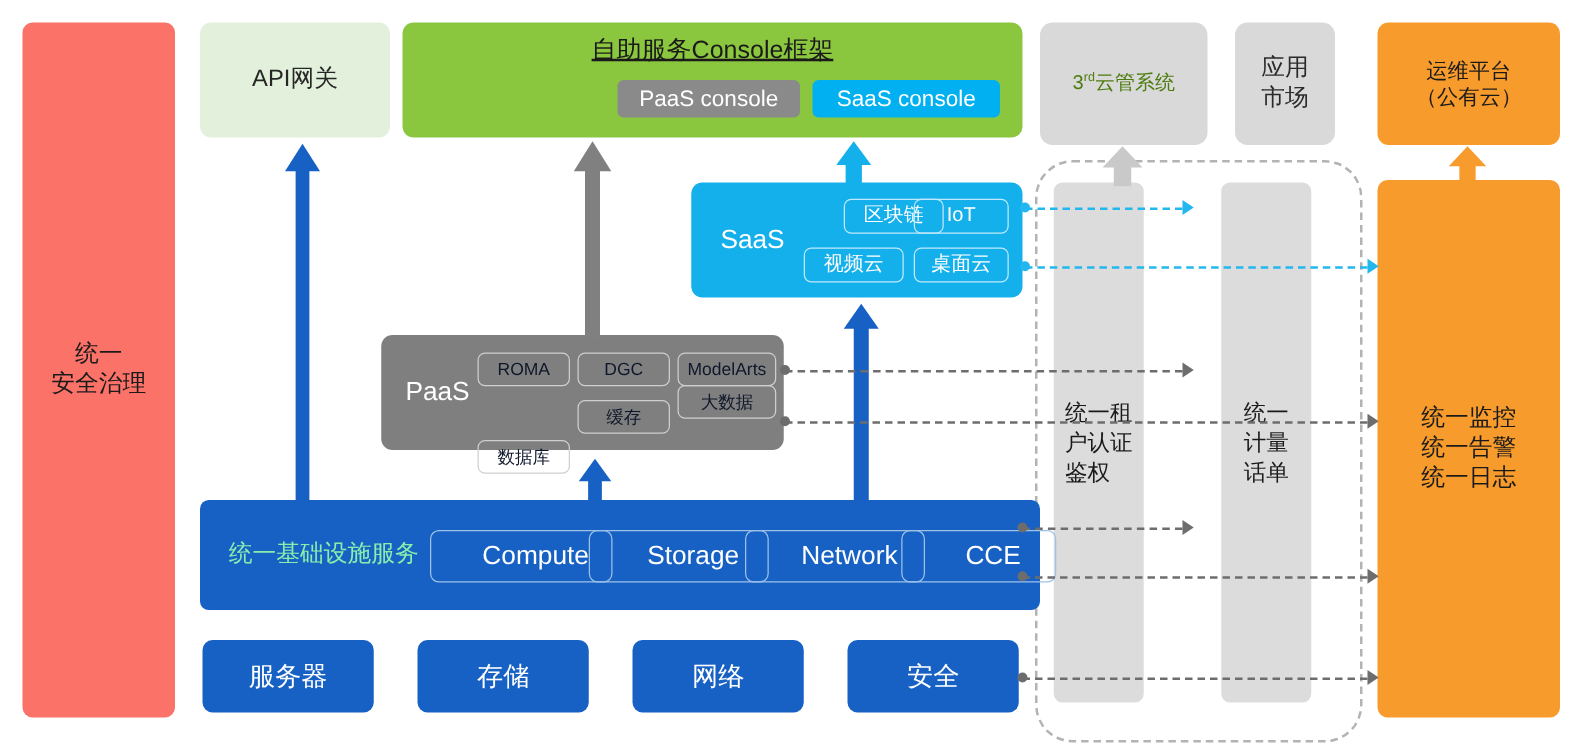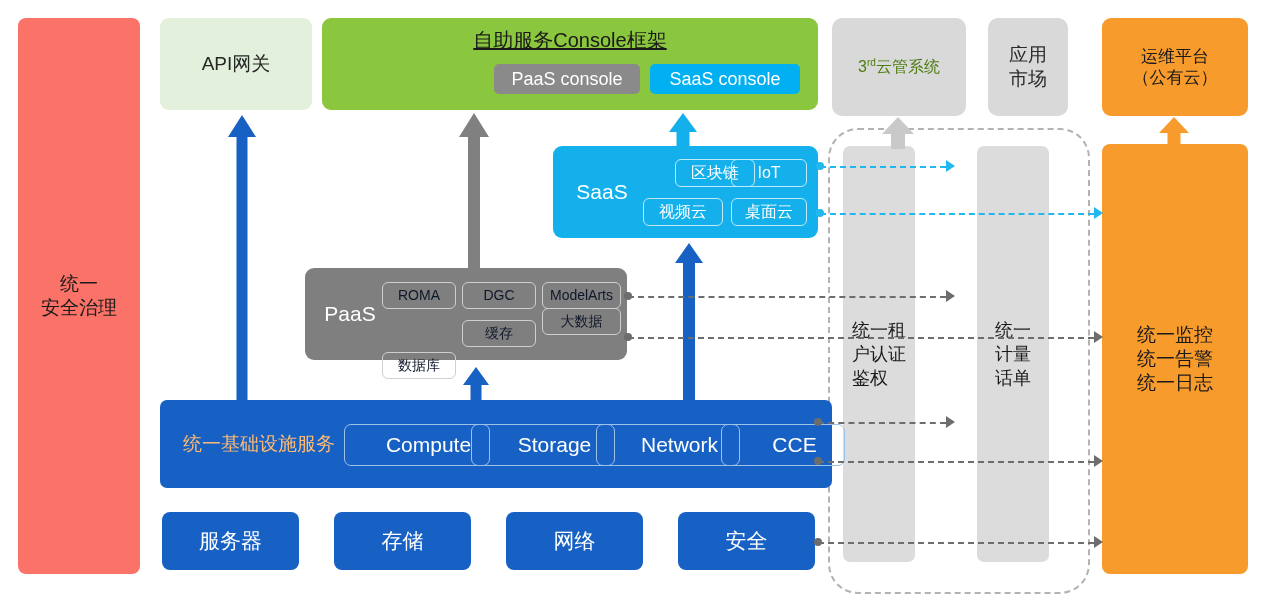--- a/index.html
+++ b/index.html
@@ -154,21 +154,21 @@
 
   
   #iaas-bar {
     left: 160px; top: 400px; width: 672px; height: 88px;
     background: #1761c4; border-radius: 7px;
     display: block;
   }
   #iaas-label {
     position: absolute; left: 14px; top: 0; height: 88px; width: 170px;
     display: flex; align-items: center; justify-content: center;
-    color: #fdba74; font-size: 19px;
+    color: #86efac; font-size: 19px;
   }
   .iaas-chip {
     position: absolute; top: 24px; height: 40px;
     border: 1.7px solid #9dc2ea; border-radius: 7px;
     display: flex; align-items: center; justify-content: center;
     color: #ffffff; font-size: 21px; padding-left: 23px;
   }
   #iaas-c0 { left: 184px; width: 121px; }
   #iaas-c1 { left: 311px; width: 119px; }
   #iaas-c2 { left: 436px; width: 119px; }

